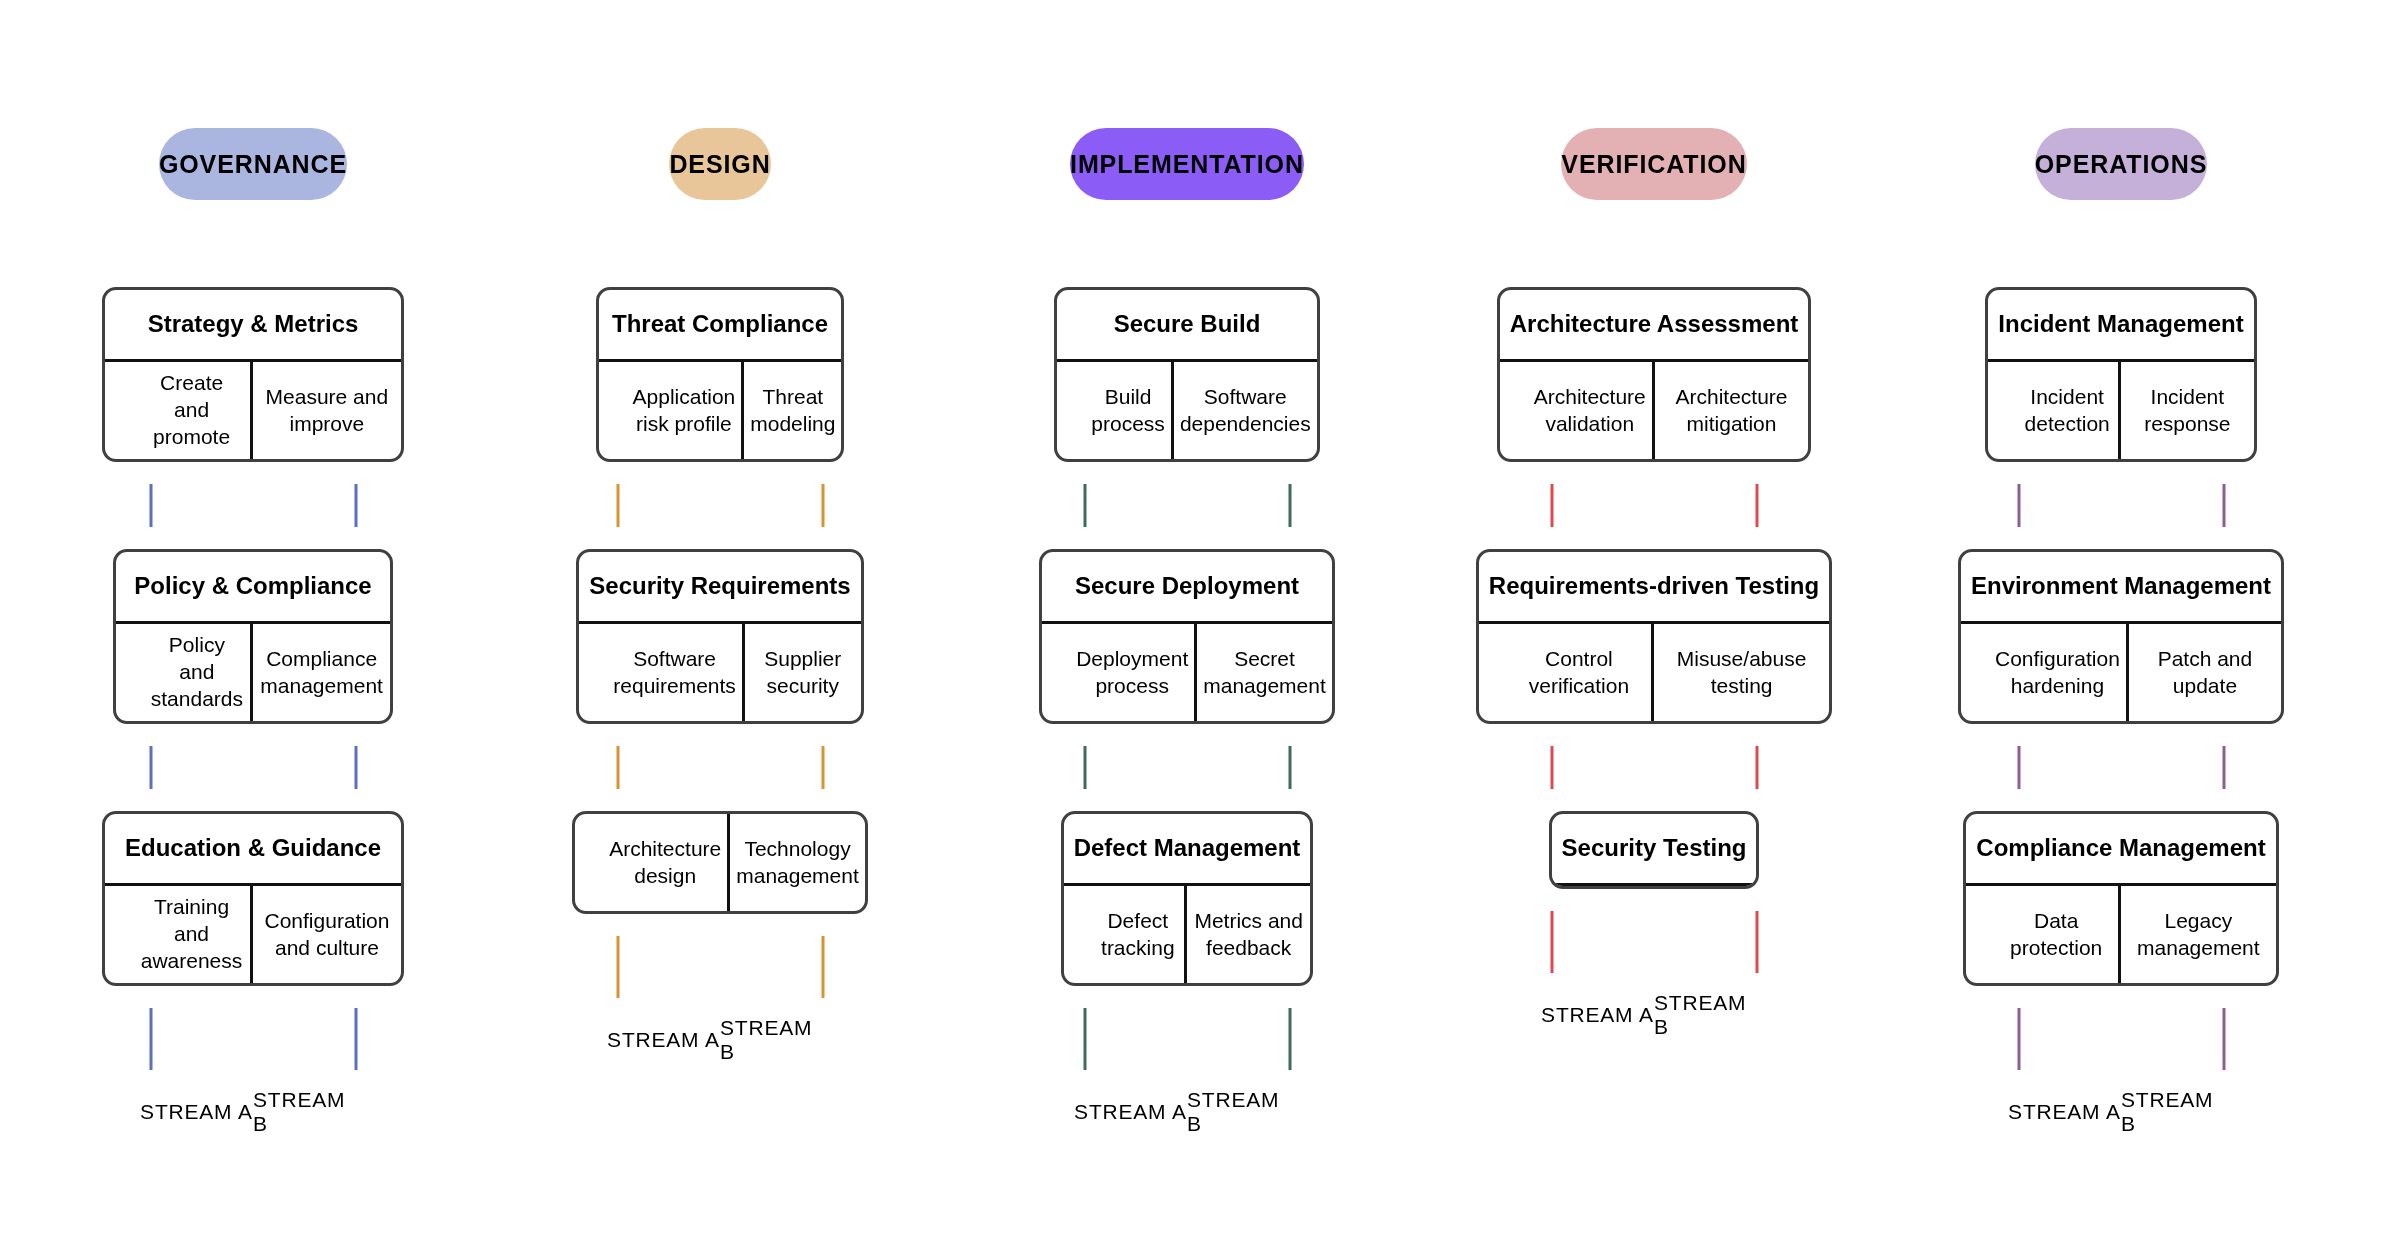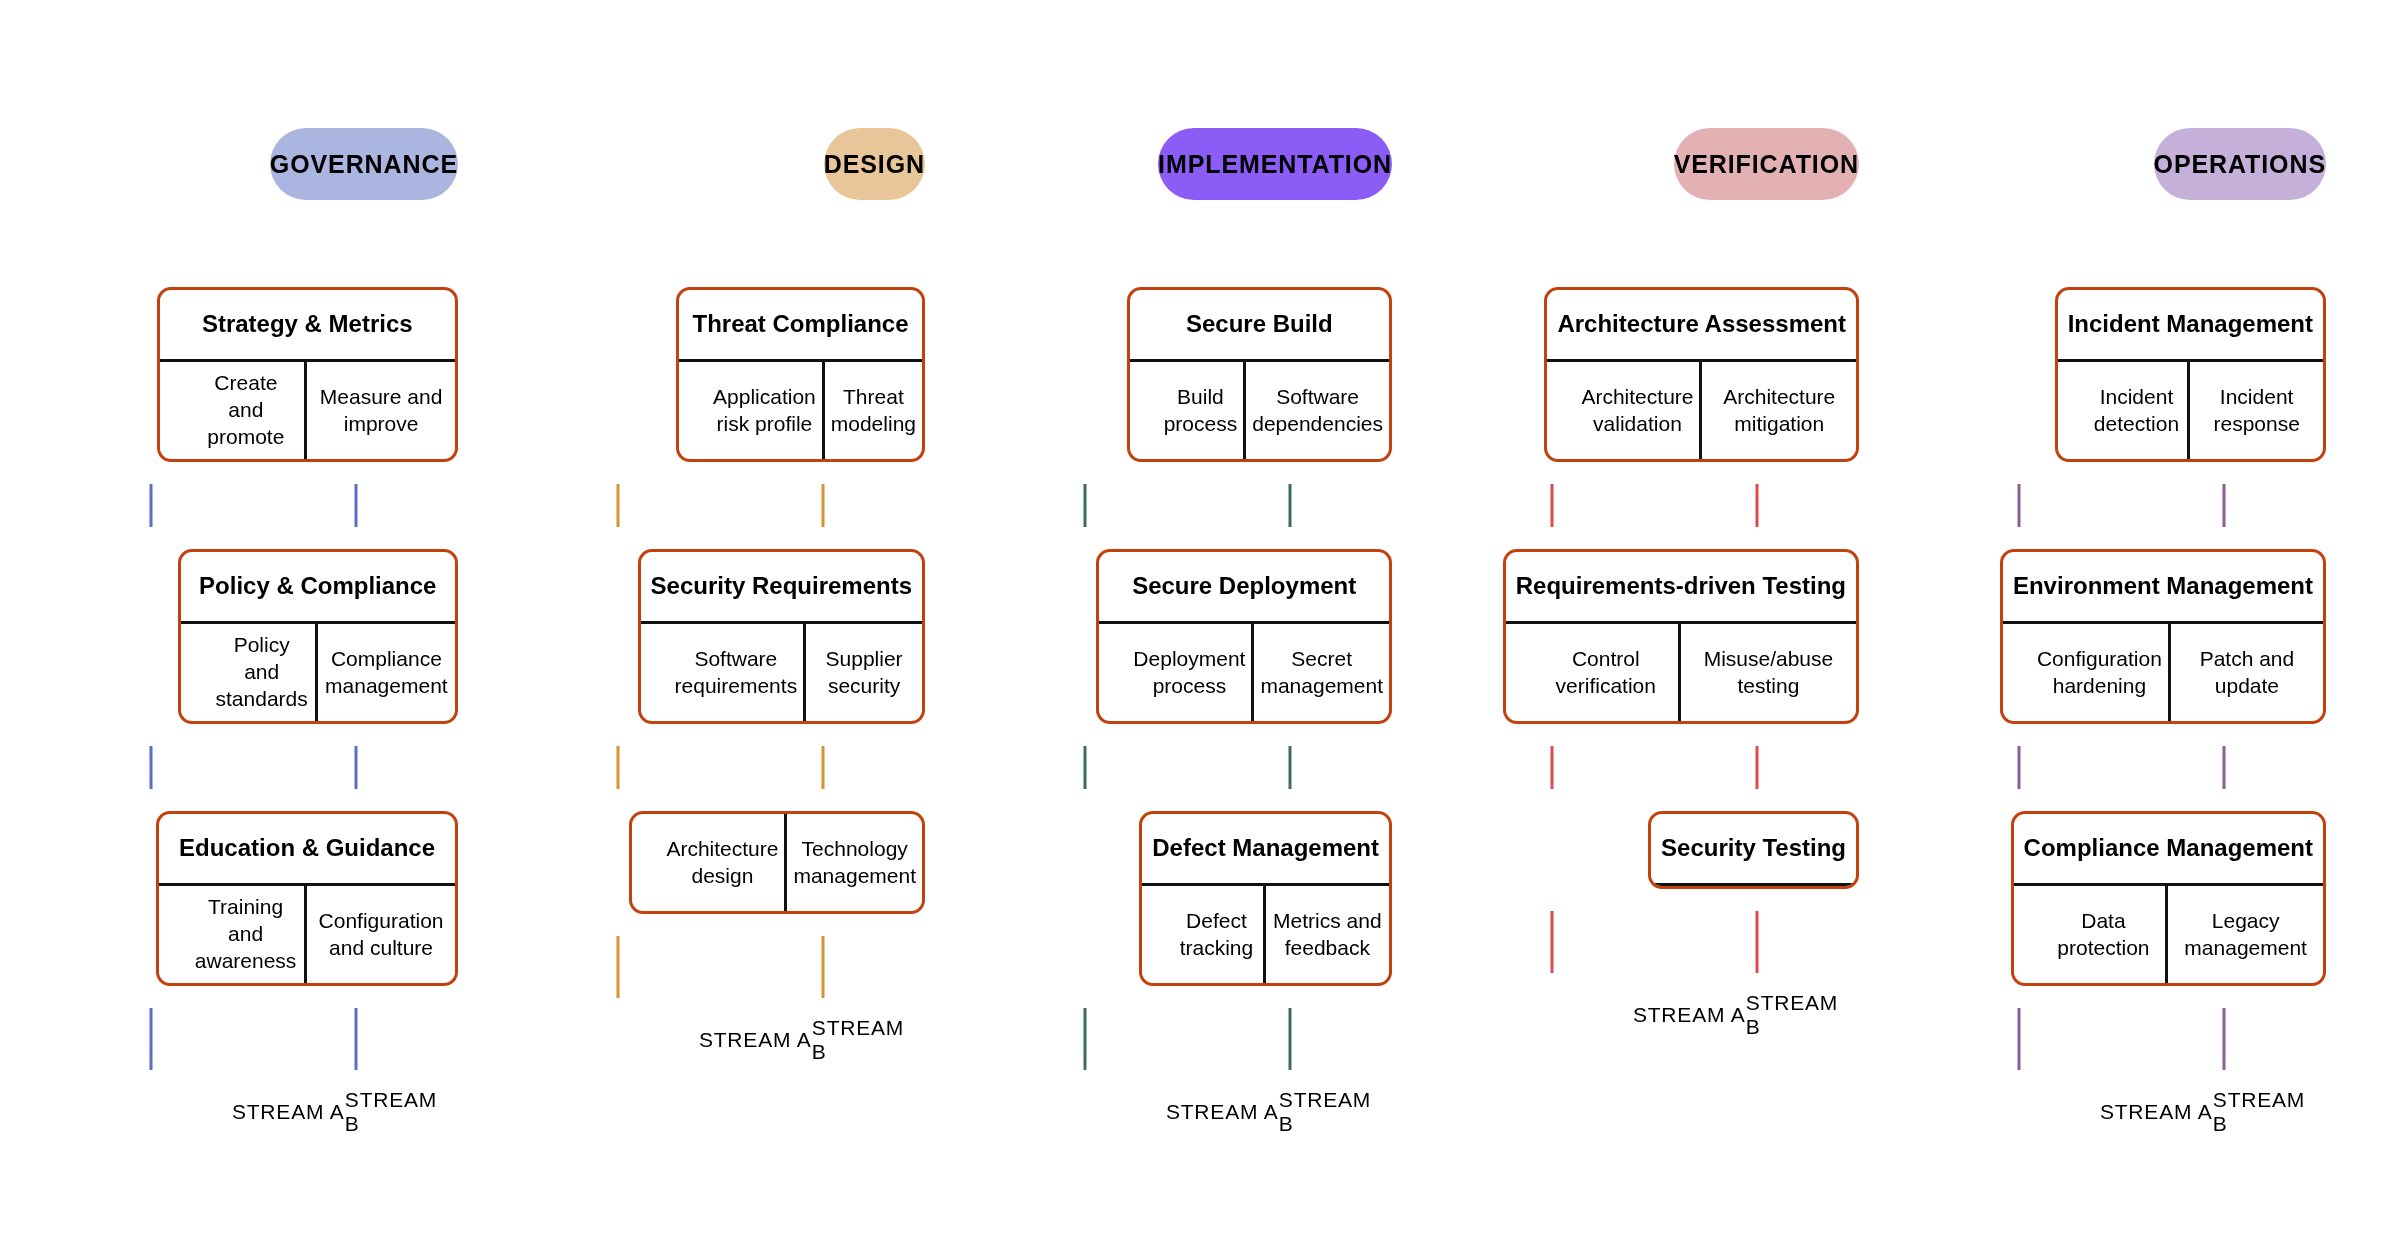--- a/index.html
+++ b/index.html
@@ -26,21 +26,21 @@
     width: 2304px;
     display: flex;
     flex-direction: row;
     gap: 57px;
   }
 
   .column {
     width: 410px;
     display: flex;
     flex-direction: column;
-    align-items: flex-end;
+    align-items: center;
     gap: 22px;
   }
 
   
   .fn-header {
     height: 72px;
     border-radius: 36px;
     display: flex;
     align-items: center;
     justify-content: center;
@@ -81,21 +81,21 @@
     position: absolute;
     top: 0;
     bottom: 0;
     width: 3px;
   }
   .tail .conn.a { left: 25%; transform: translateX(-1.5px); }
   .tail .conn.b { left: 75%; transform: translateX(-1.5px); }
 
   
   .practice {
-    border: 3px solid #c2410c;
+    border: 3px solid #404040;
     border-radius: 14px;
     background: #ffffff;
     overflow: hidden;
     display: flex;
     flex-direction: column;
   }
   .practice-title {
     height: 72px;
     display: flex;
     align-items: center;

